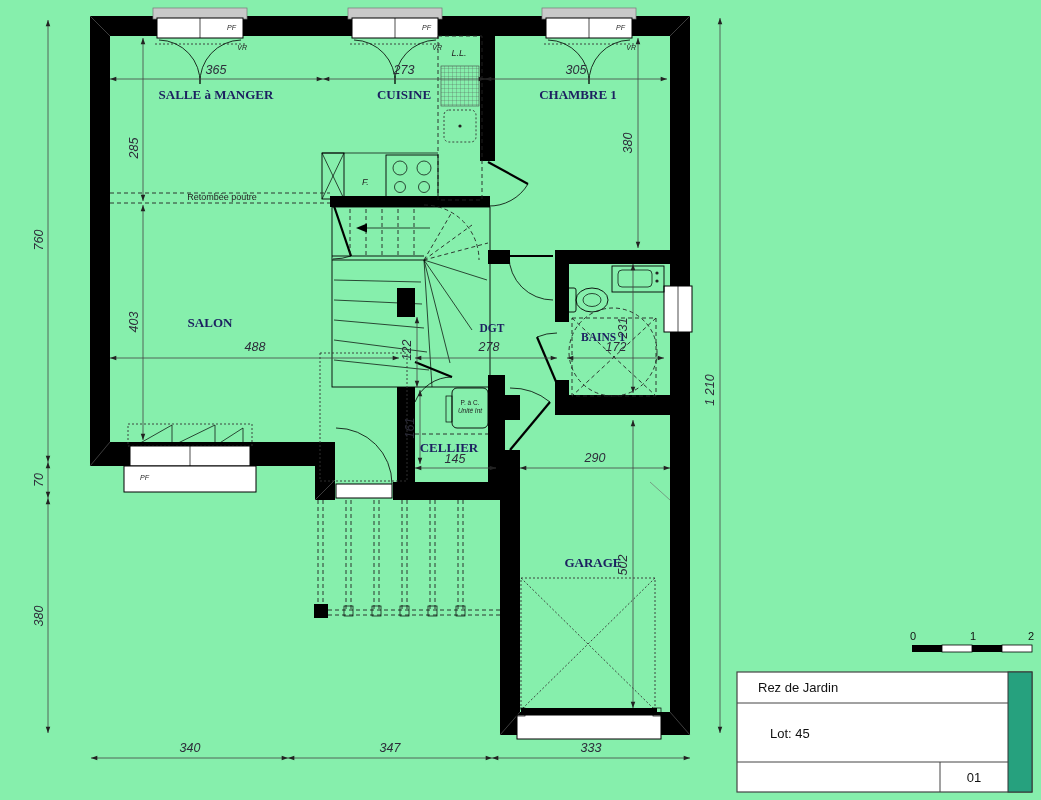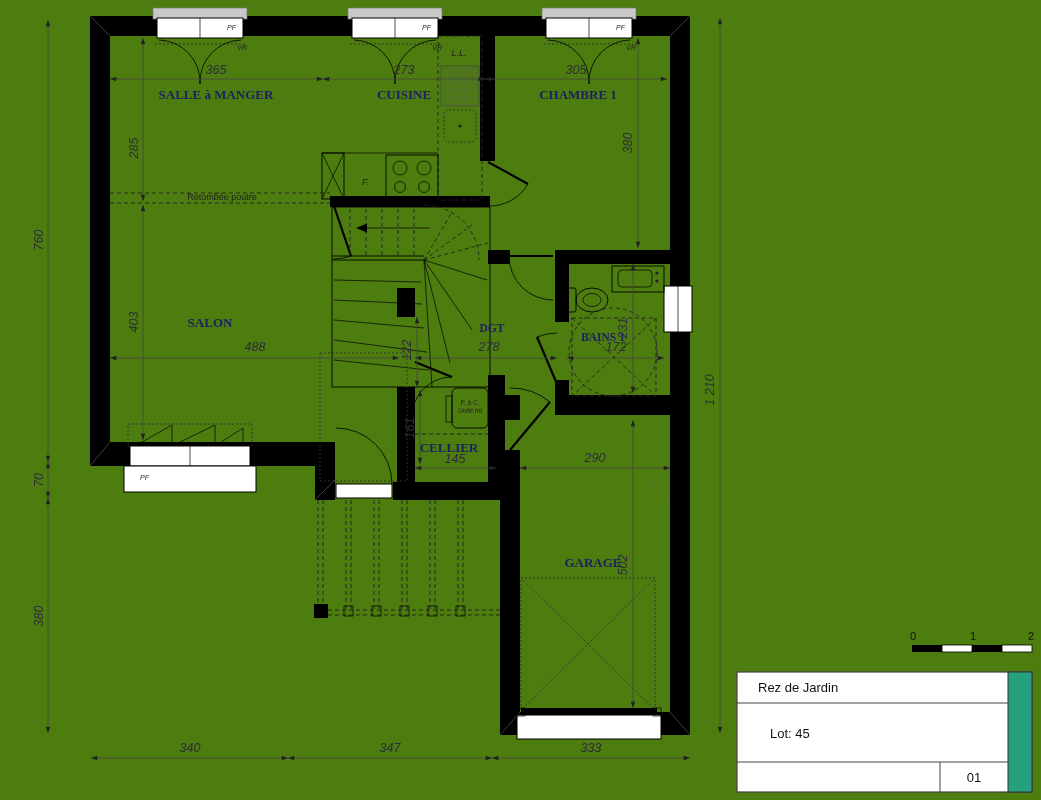--- a/index.html
+++ b/index.html
@@ -1,16 +1,16 @@
 <!DOCTYPE html>
 <html><head>
 <meta charset="utf-8">
 <style>
   html,body{margin:0;padding:0;background:#ffffff;}
-  .sheet{position:relative;width:1041px;height:800px;background:#4d7c0f;overflow:hidden;
+  .sheet{position:relative;width:1041px;height:800px;background:#86efac;overflow:hidden;
          font-family:"Liberation Sans",sans-serif;}
   svg{display:block}
   .wall{fill:#000;stroke:none}
   .thin{stroke:#000;stroke-width:.9;fill:none}
   .thin2{stroke:#000;stroke-width:.7;fill:none}
   .leaf{stroke:#000;stroke-width:2.2;fill:none}
   .arc{stroke:#000;stroke-width:.8;fill:none}
   .dash{stroke:#222;stroke-width:.9;fill:none;stroke-dasharray:4 3}
   .dot{stroke:#333;stroke-width:.9;fill:none;stroke-dasharray:2 2}
   .dimline{stroke:#444;stroke-width:.8;fill:none}

